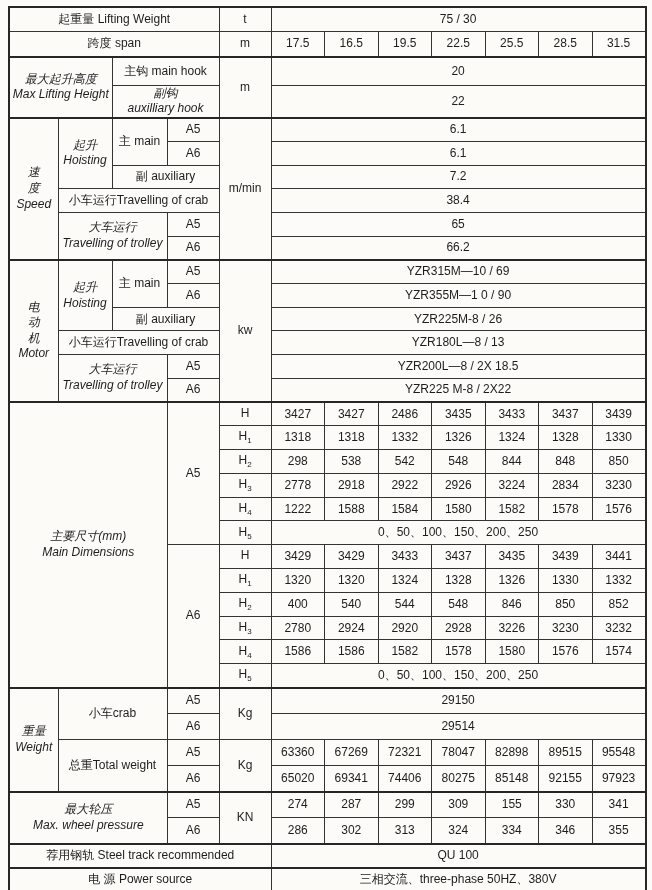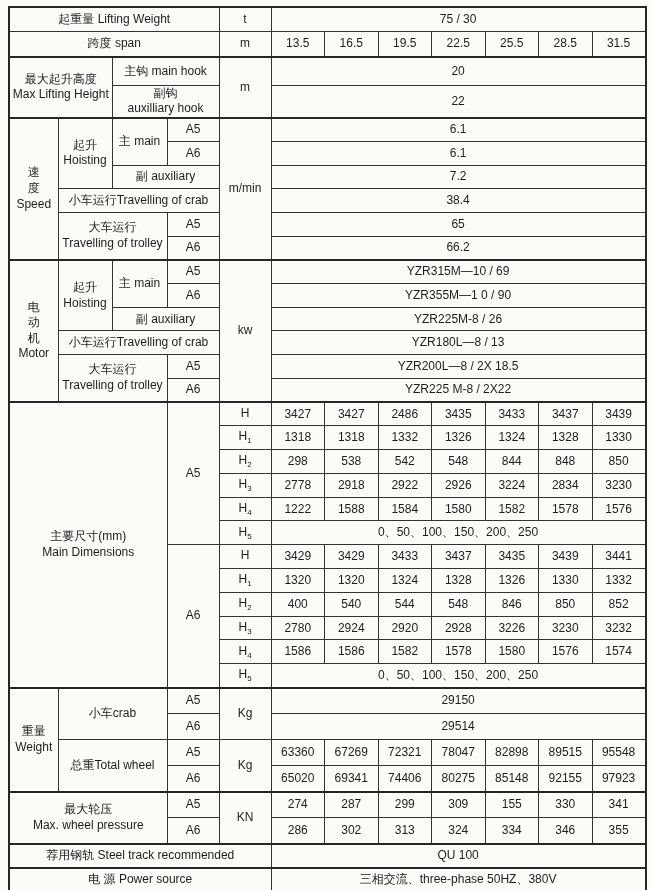--- a/index.html
+++ b/index.html
@@ -23,21 +23,21 @@
     vertical-align:middle;
     padding:0 2px;
     font-size:12px;
     line-height:1.25;
     overflow:hidden;
     white-space:nowrap;
   }
   tr.sec > td{border-top-width:2px;border-top-color:#262626;}
   tr.h24{height:24px;margin-left:12px;} tr.h26{height:26px;} tr.h28{height:28px;}
   tr.hsp{height:23.7px;} tr.hdm{height:23.8px;}
-  .ln{display:block;line-height:1.3;}
+  .ln{display:block;line-height:1.3;font-style:italic;}
   .wrap{white-space:normal;}
   sub{font-size:8px;line-height:1;}
   td.num{font-size:12px;}
 </style>
 </head>
 <body>
 
 <table class="spec">
   <colgroup>
     <col style="width:49px">
@@ -57,21 +57,21 @@
   <tbody>
       <tr class="h24">
     <td colspan="4">起重量 Lifting Weight</td>
     <td>t</td>
     <td colspan="7">75 / 30</td>
   </tr>
 
   <tr class="h26">
     <td colspan="4">跨度 span</td>
     <td>m</td>
-    <td class="num">13.5</td>
+    <td class="num">17.5</td>
     <td class="num">16.5</td>
     <td class="num">19.5</td>
     <td class="num">22.5</td>
     <td class="num">25.5</td>
     <td class="num">28.5</td>
     <td class="num">31.5</td>
   </tr>
 
   <tr class="h28 sec">
     <td colspan="2" rowspan="2" class="wrap">
@@ -294,21 +294,21 @@
     <td colspan="2" rowspan="2">小车crab</td>
     <td>A5</td>
     <td rowspan="2">Kg</td>
     <td colspan="7">29150</td>
   </tr>
   <tr class="h26">
     <td>A6</td>
     <td colspan="7">29514</td>
   </tr>
   <tr class="h26">
-    <td colspan="2" rowspan="2">总重Total wheel</td>
+    <td colspan="2" rowspan="2">总重Total weight</td>
     <td>A5</td>
     <td rowspan="2">Kg</td>
     <td class="num">63360</td>
     <td class="num">67269</td>
     <td class="num">72321</td>
     <td class="num">78047</td>
     <td class="num">82898</td>
     <td class="num">89515</td>
     <td class="num">95548</td>
   </tr>

